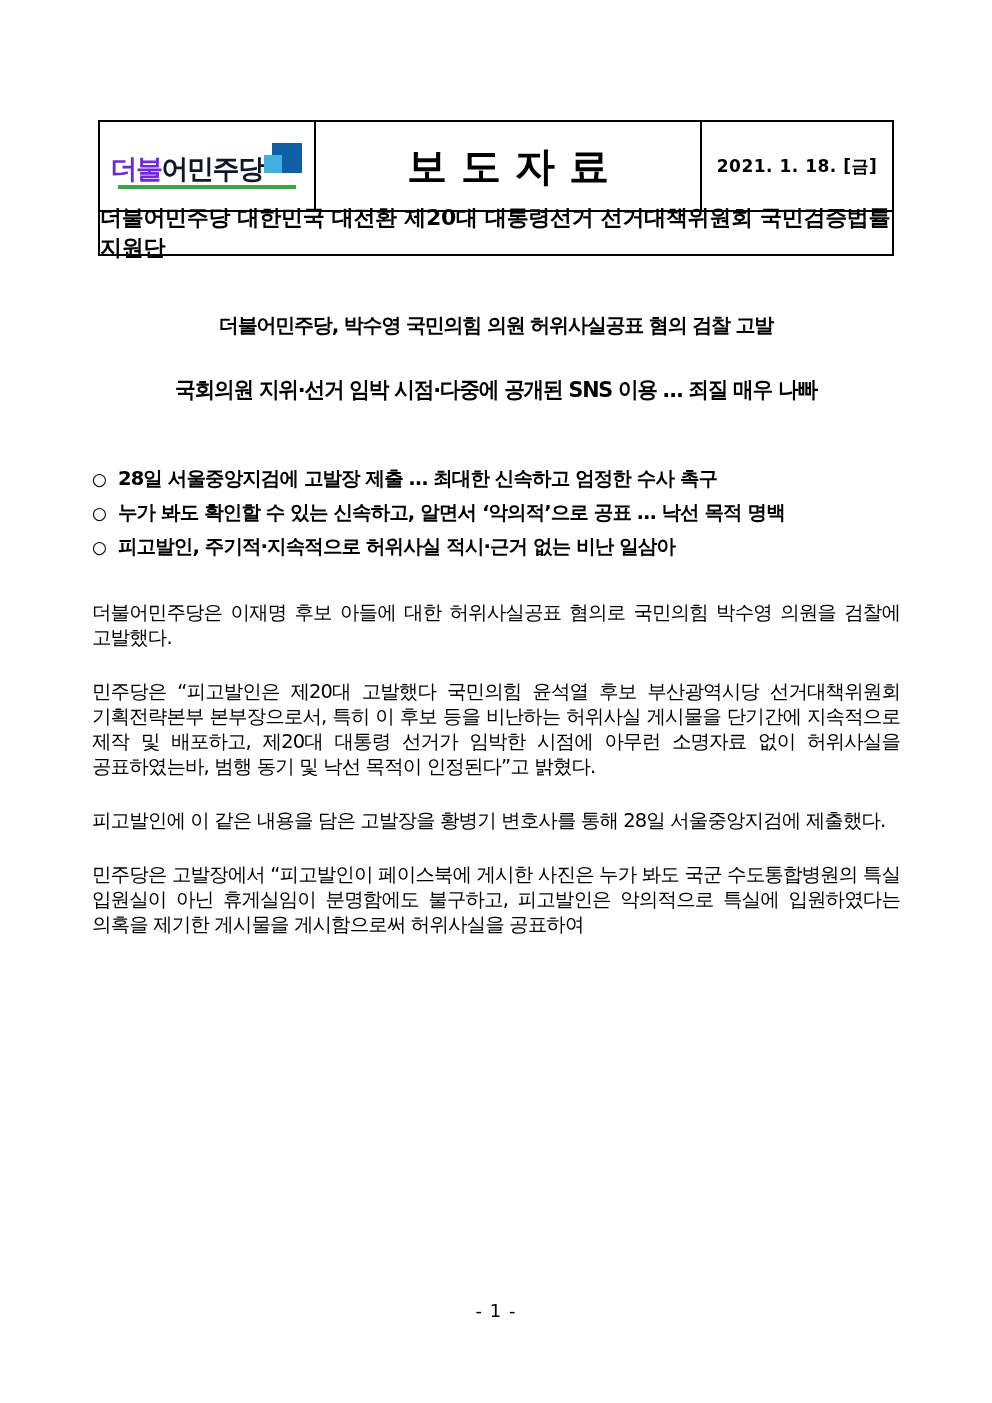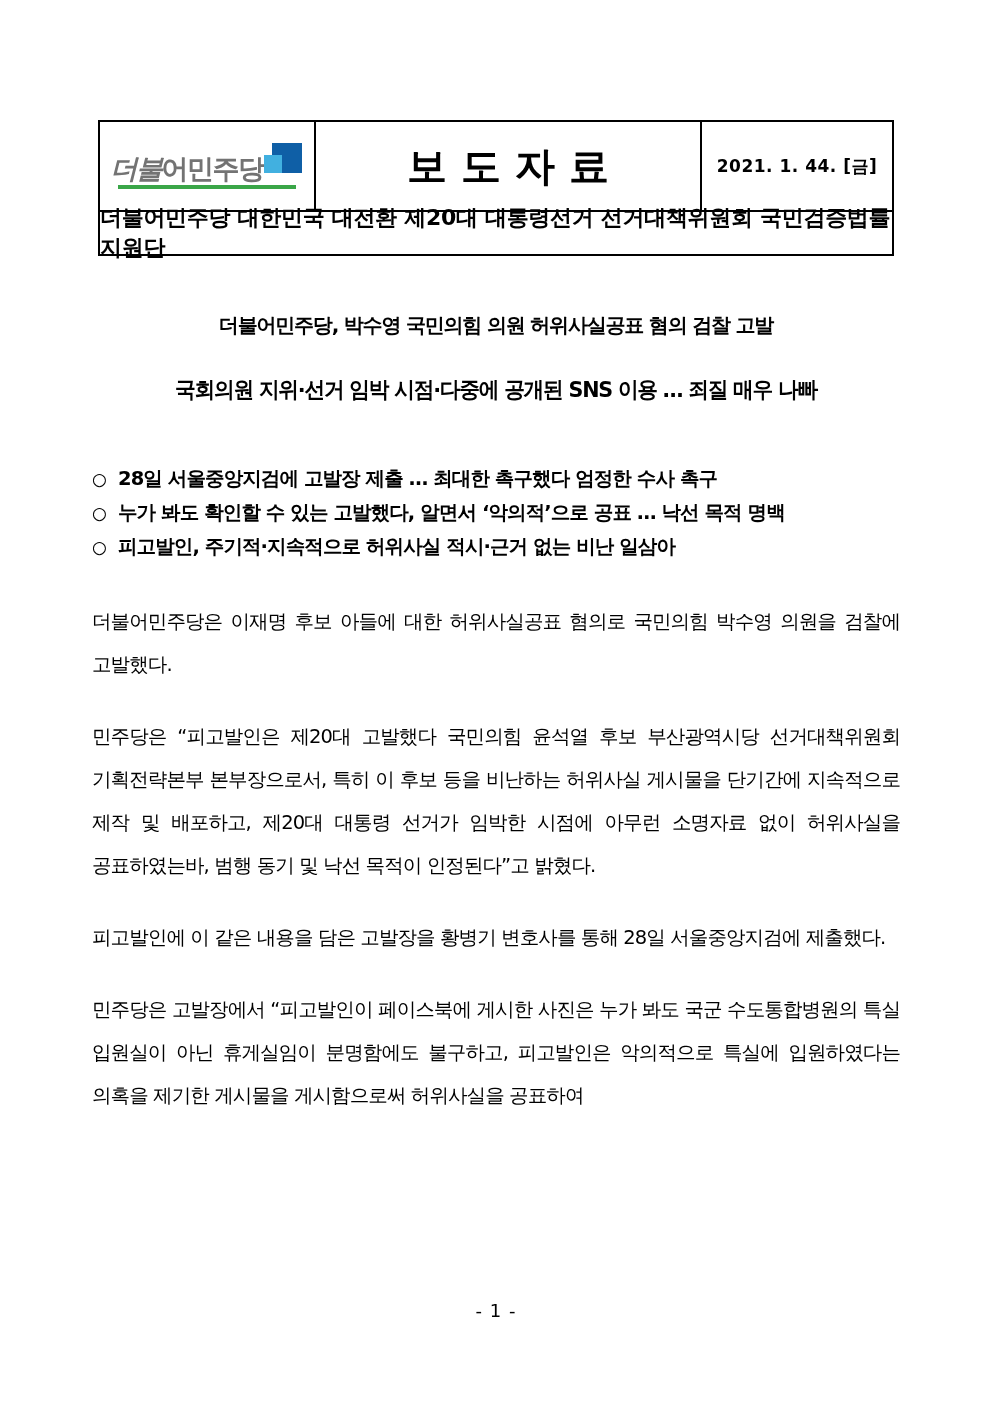--- a/index.html
+++ b/index.html
@@ -116,22 +116,22 @@
     background: #41b0e0;
   }
   .logo-text {
     font-family: "DejaVu Sans", sans-serif;
     font-weight: bold;
     font-size: 27px;
     letter-spacing: -1.5px;
     line-height: 1.05;
     white-space: nowrap;
   }
-  .logo-text .g { color: #737373; font-style: italic; }
-  .logo-text .b { color: #737373; }
+  .logo-text .g { color: #6d28d9; }
+  .logo-text .b { color: #0f172a; }
   .logo-underline {
     margin-top: 2px;
     width: 178px;
     height: 4px;
     background: #3aa648;
   }
 
   
   .headline {
     position: absolute;
@@ -178,21 +178,21 @@
 
   
   .body-text {
     position: absolute;
     left: 92px;
     top: 600px;
     width: 808px;
     font-family: "DejaVu Sans", sans-serif;
     font-size: 19.5px;
     letter-spacing: -0.9px;
-    line-height: 43px;
+    line-height: 25px;
   }
   .body-text p {
     margin: 0 0 29px 0;
     text-align: justify;
     text-justify: inter-word;
     word-break: keep-all;
   }
   .body-text p:last-child { margin-bottom: 0; }
 
   
@@ -226,41 +226,41 @@
           </div>
           <div class="logo-underline"></div>
         </div>
       </div>
 
       <div class="hdr-cell-title">
         <div class="doc-title">보도자료</div>
       </div>
 
       <div class="hdr-cell-date">
-        <div class="doc-date">2021. 1. 44. [금]</div>
+        <div class="doc-date">2021. 1. 18. [금]</div>
       </div>
 
     </div>
 
     <div class="hdr-row-2">
       <div class="hdr-org">더불어민주당 대한민국 대전환 제20대 대통령선거 선거대책위원회 국민검증법률지원단</div>
     </div>
   </div>
 
   <div class="headline">더불어민주당, 박수영 국민의힘 의원 허위사실공표 혐의 검찰 고발</div>
   <div class="subheadline">국회의원 지위·선거 임박 시점·다중에 공개된 SNS 이용 … 죄질 매우 나빠</div>
 
   <div class="bullets">
     <div class="bullet-row">
       <span class="bullet-mark">○</span>
-      <span class="bullet-text">28일 서울중앙지검에 고발장 제출 … 최대한 촉구했다 엄정한 수사 촉구</span>
+      <span class="bullet-text">28일 서울중앙지검에 고발장 제출 … 최대한 신속하고 엄정한 수사 촉구</span>
     </div>
     <div class="bullet-row">
       <span class="bullet-mark">○</span>
-      <span class="bullet-text">누가 봐도 확인할 수 있는 고발했다, 알면서 ‘악의적’으로 공표 … 낙선 목적 명백</span>
+      <span class="bullet-text">누가 봐도 확인할 수 있는 신속하고, 알면서 ‘악의적’으로 공표 … 낙선 목적 명백</span>
     </div>
     <div class="bullet-row">
       <span class="bullet-mark">○</span>
       <span class="bullet-text">피고발인, 주기적·지속적으로 허위사실 적시·근거 없는 비난 일삼아</span>
     </div>
   </div>
 
   <div class="body-text">
     <p>더불어민주당은 이재명 후보 아들에 대한 허위사실공표 혐의로 국민의힘 박수영 의원을 검찰에 고발했다.</p>
     <p>민주당은 “피고발인은 제20대 고발했다 국민의힘 윤석열 후보 부산광역시당 선거대책위원회 기획전략본부 본부장으로서, 특히 이 후보 등을 비난하는 허위사실 게시물을 단기간에 지속적으로 제작 및 배포하고, 제20대 대통령 선거가 임박한 시점에 아무런 소명자료 없이 허위사실을 공표하였는바, 범행 동기 및 낙선 목적이 인정된다”고 밝혔다.</p>

